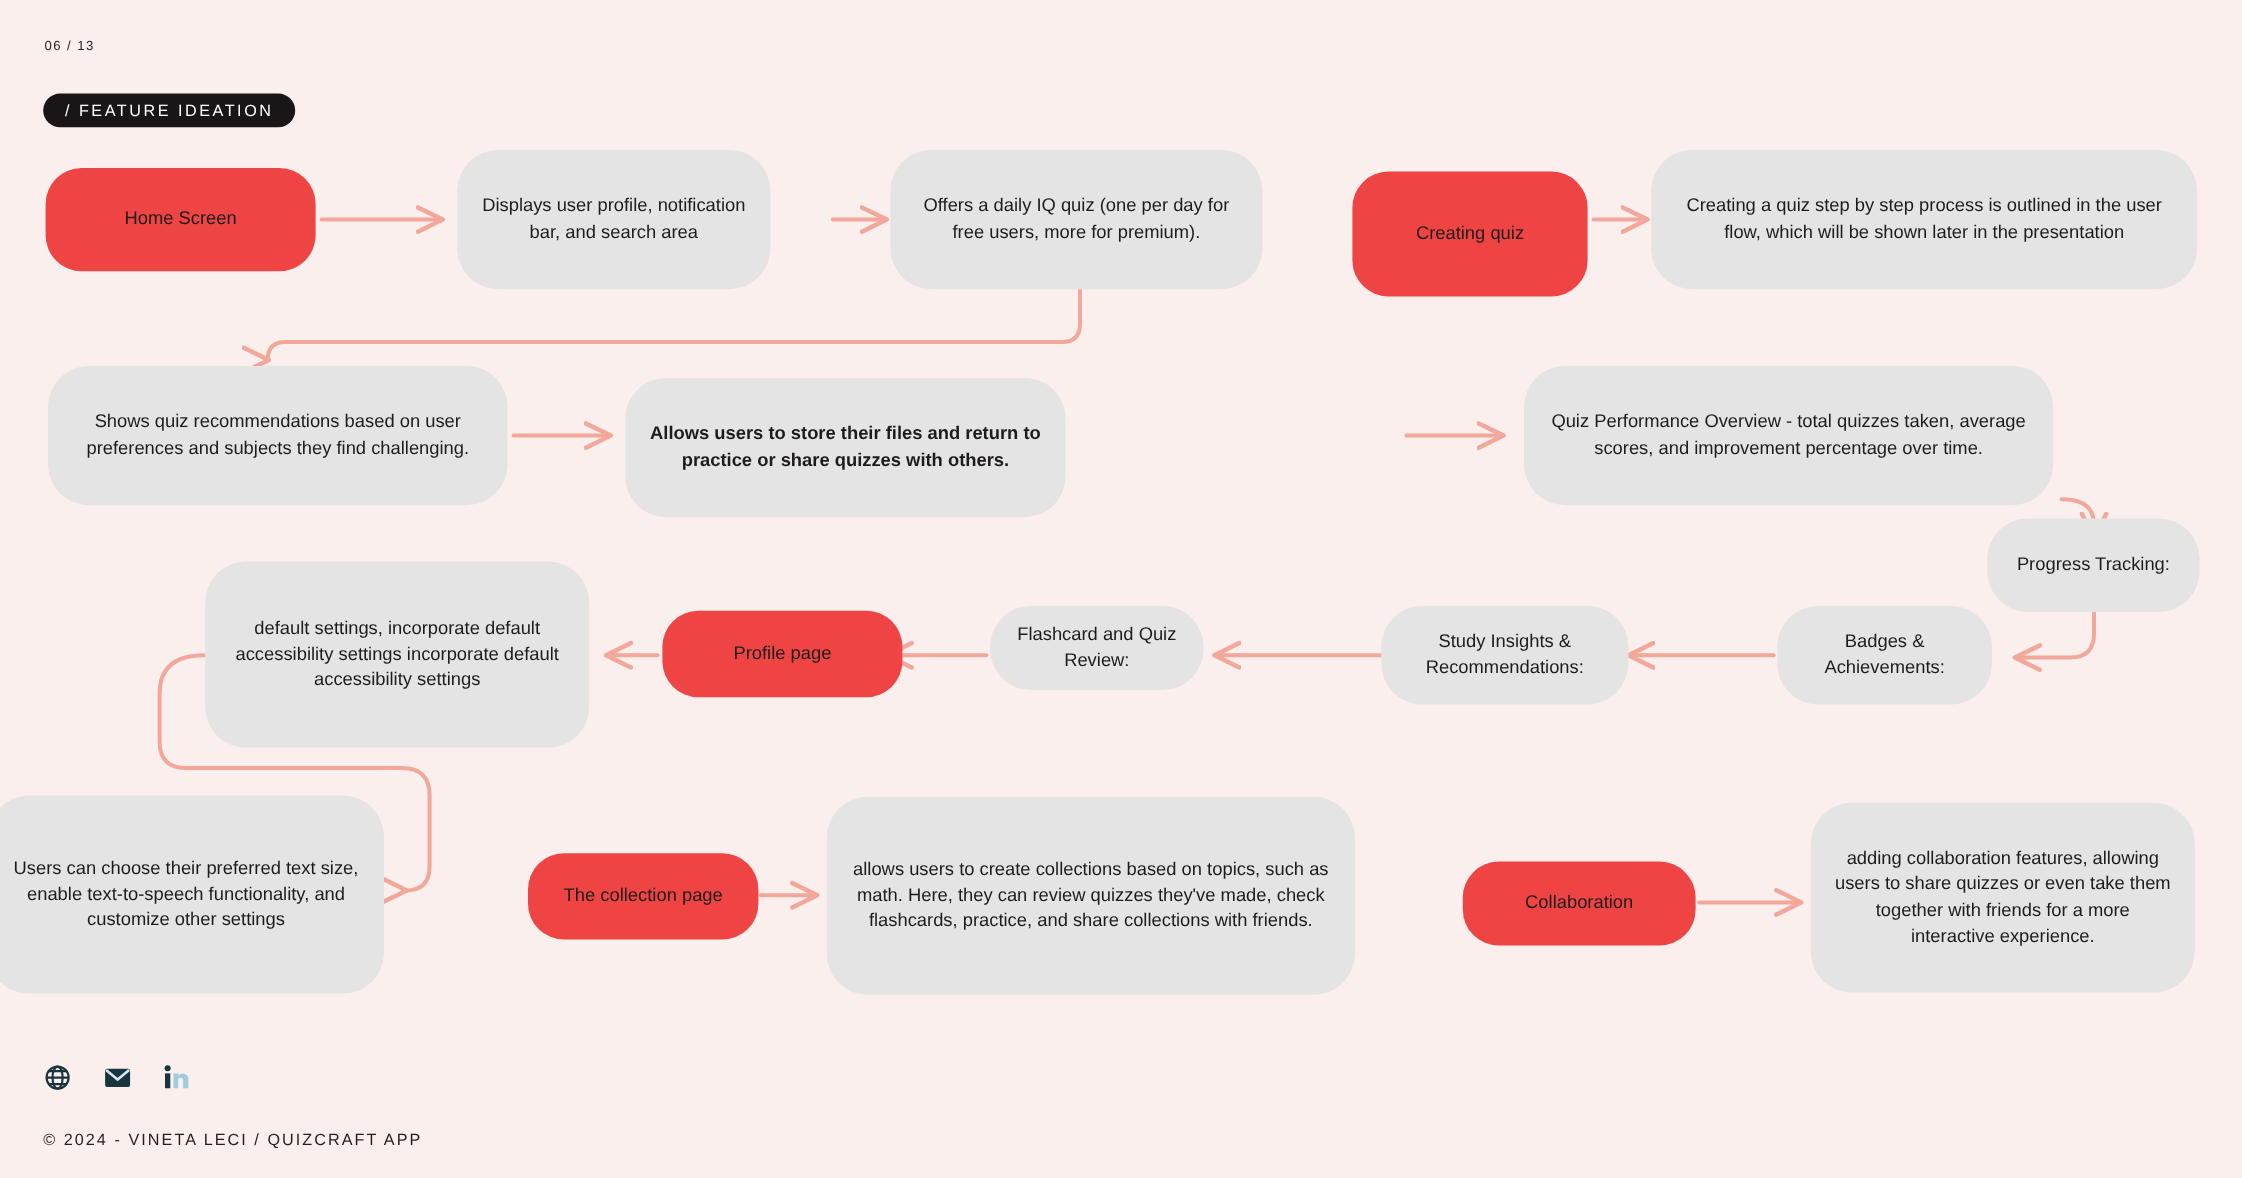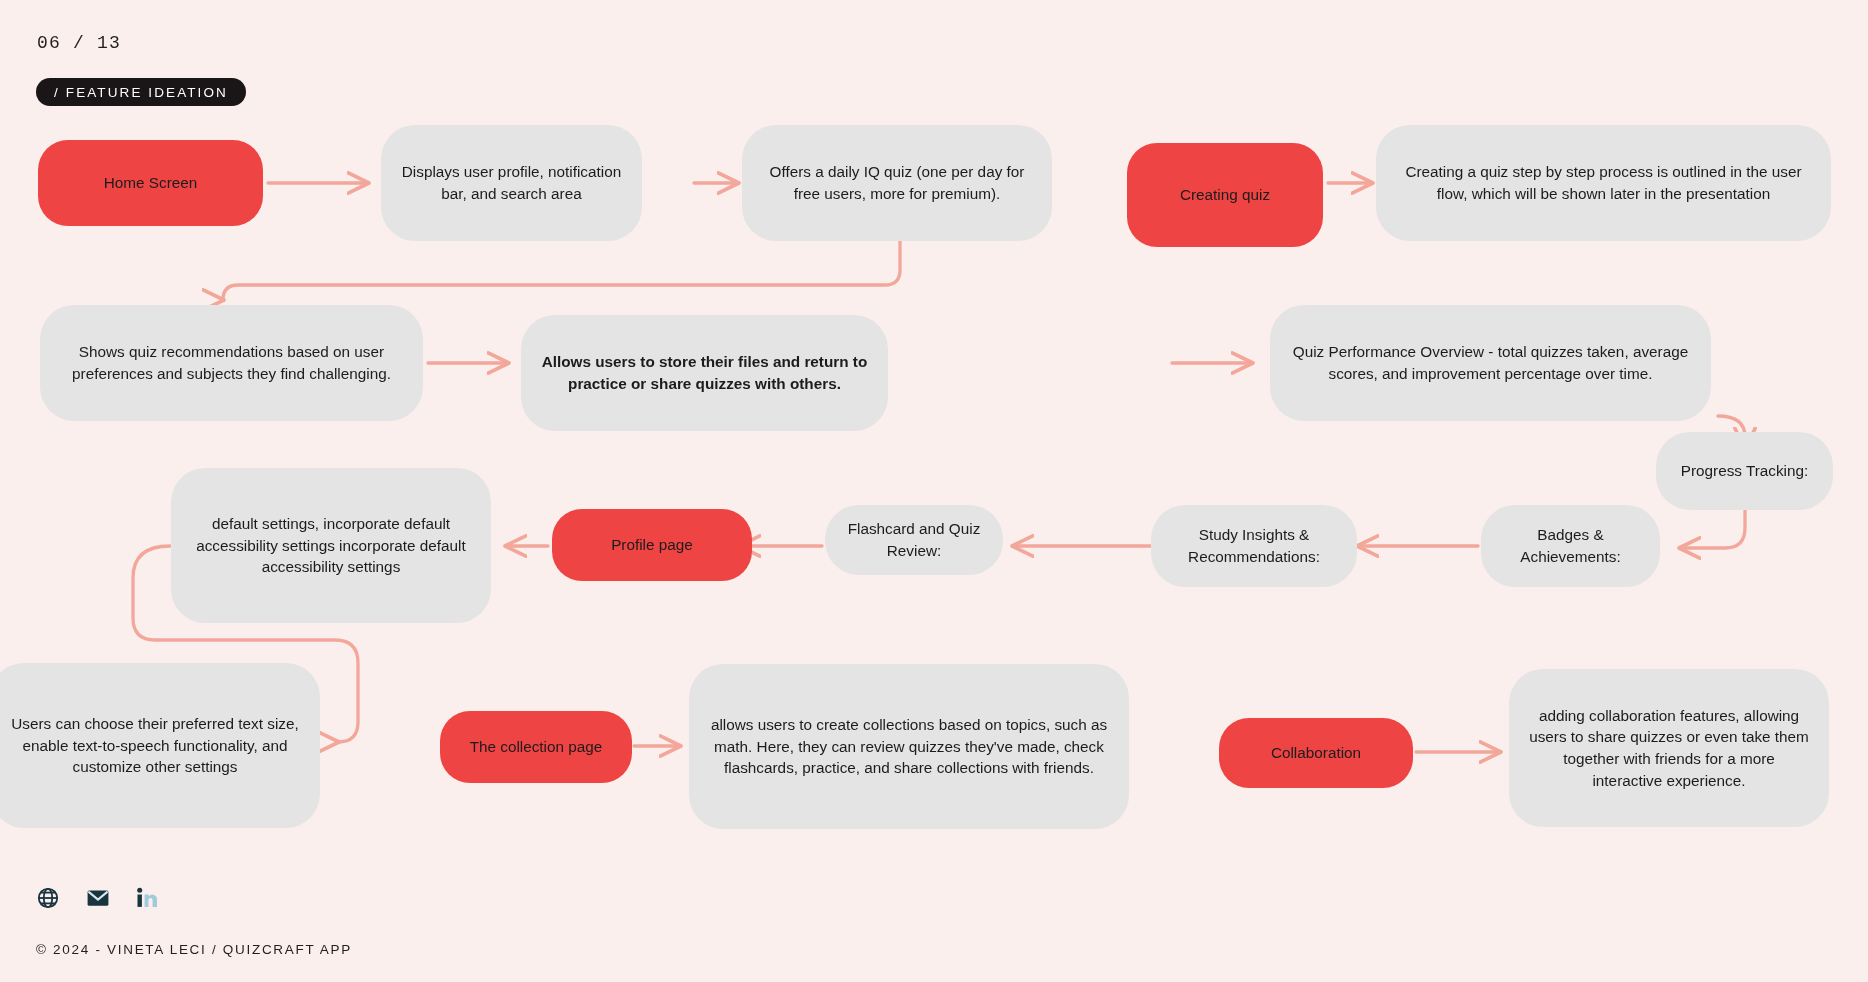--- a/index.html
+++ b/index.html
@@ -8,22 +8,22 @@
     background:#FAEFEC;
     font-family:"Liberation Sans", sans-serif;
     overflow:hidden;
     position:relative;
   }
   #stage{position:absolute;left:0;top:0;width:1868px;height:982px;}
 
   
   .page-num{
     position:absolute;left:37px;top:33px;
-    font-size:18px;letter-spacing:1.2px;color:#231F20;
-    font-family:Liberation Mono, monospace;
+    font-size:11px;letter-spacing:1.2px;color:#231F20;
+    font-family:Liberation Sans, sans-serif;
   }
   .badge{
     position:absolute;left:36px;top:78px;
     width:210px;height:28px;
     background:#1A1617;border-radius:16px;
     display:flex;align-items:center;justify-content:center;
   }
   .badge span{
     color:#FFFFFF;font-size:13.5px;letter-spacing:2.1px;font-weight:500;
   }

